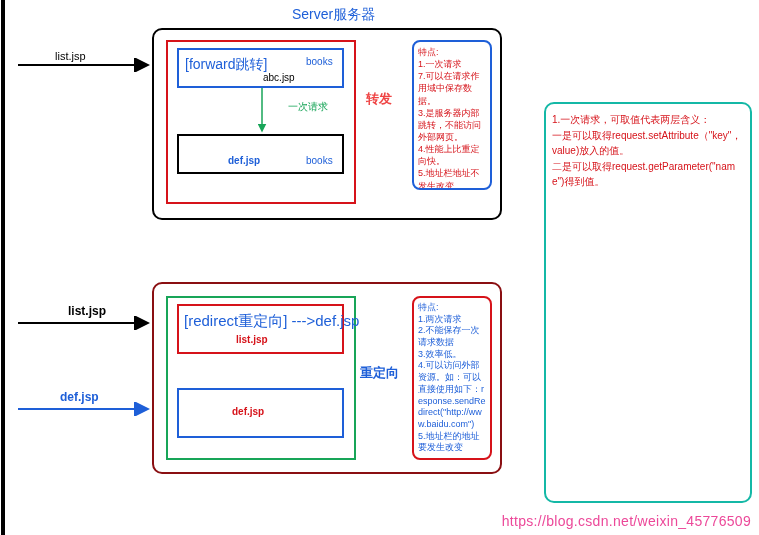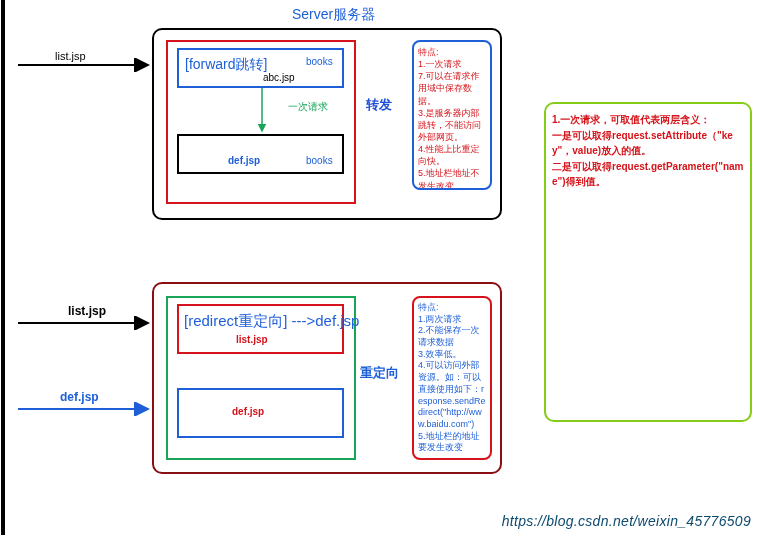--- a/index.html
+++ b/index.html
@@ -12,24 +12,23 @@
     font-size: 10px;
     background: #fff;
     overflow: hidden;
   }
   .label { position: absolute; }
   svg.arrow { position: absolute; }
   .watermark {
     position: absolute;
     right: 8px;
     bottom: 6px;
-    color: #0c4a6e;
+    color: #ec4899;
     font-size: 14px;
     letter-spacing: .3px;
-    font-style: italic;
   }
   .box { position: absolute; border-style: solid; background: transparent; }
 </style>
 </head>
 <body>
 
 <div class="label" style="left:292px; top:6px; color:#1e5fd8; font-size:14px;">Server服务器</div>
 
 <div class="box" style="left:152px; top:28px; width:350px; height:192px; border:2px solid #000; border-radius:10px;"></div>
 
@@ -56,21 +55,21 @@
 
 <div class="box" style="left:412px; top:40px; width:80px; height:150px; border:2px solid #1e5fd8; border-radius:8px; padding:4px 4px; color:#d6131a; font-size:9px; line-height:1.35; overflow:hidden;">
   <div>特点:</div>
   <div>1.一次请求</div>
   <div>7.可以在请求作用域中保存数据。</div>
   <div>3.是服务器内部跳转，不能访问外部网页。</div>
   <div>4.性能上比重定向快。</div>
   <div>5.地址栏地址不发生改变</div>
 </div>
 
-<div class="label" style="left:366px; top:96px; color:#1d4ed8; font-weight:bold; font-size:13px;">转发</div>
+<div class="label" style="left:366px; top:90px; color:#ef4444; font-weight:bold; font-size:13px;">转发</div>
 
 <div class="label" style="left:55px; top:50px; color:#000; font-size:11px;">list.jsp</div>
 <svg class="arrow" style="left:18px; top:58px;" width="140" height="14">
   <defs>
       <marker id="bh1" markerWidth="8" markerHeight="8" refX="6" refY="4" orient="auto">
     <path d="M0,0 L8,4 L0,8 Z" fill="#000"></path>
       </marker>
     </defs>
   <line x1="0" y1="7" x2="128" y2="7" stroke="#000" stroke-width="2" marker-end="url(#bh1)"></line>
 </svg>
@@ -110,21 +109,21 @@
 <div class="label" style="left:60px; top:390px; color:#1e5fd8; font-weight:bold; font-size:12px;">def.jsp</div>
 <svg class="arrow" style="left:18px; top:402px;" width="140" height="14">
   <defs>
       <marker id="bh3" markerWidth="8" markerHeight="8" refX="6" refY="4" orient="auto">
     <path d="M0,0 L8,4 L0,8 Z" fill="#1e5fd8"></path>
       </marker>
     </defs>
   <line x1="0" y1="7" x2="128" y2="7" stroke="#1e5fd8" stroke-width="2" marker-end="url(#bh3)"></line>
 </svg>
 
-<div class="box" style="left:544px; top:102px; width:208px; height:320px; border:2px solid #84cc16; border-radius:10px; padding:8px 6px; color:#d6131a; font-size:10px; line-height:1.55; word-break:break-all; overflow:hidden;font-weight:bold;">
+<div class="box" style="left:544px; top:102px; width:208px; height:401px; border:2px solid #14b8a6; border-radius:10px; padding:8px 6px; color:#d6131a; font-size:10px; line-height:1.55; word-break:break-all; overflow:hidden;">
   <div>1.一次请求，可取值代表两层含义：</div>
   <div>  一是可以取得request.setAttribute（"key"，value)放入的值。</div>
   <div>  二是可以取得request.getParameter("name")得到值。</div>
 </div>
 
 <div class="box" style="left:1px; top:0; width:0; height:535px; border-left:1px solid #000;"></div>
 
 <div class="watermark">https://blog.csdn.net/weixin_45776509</div>
 
 </body></html>

